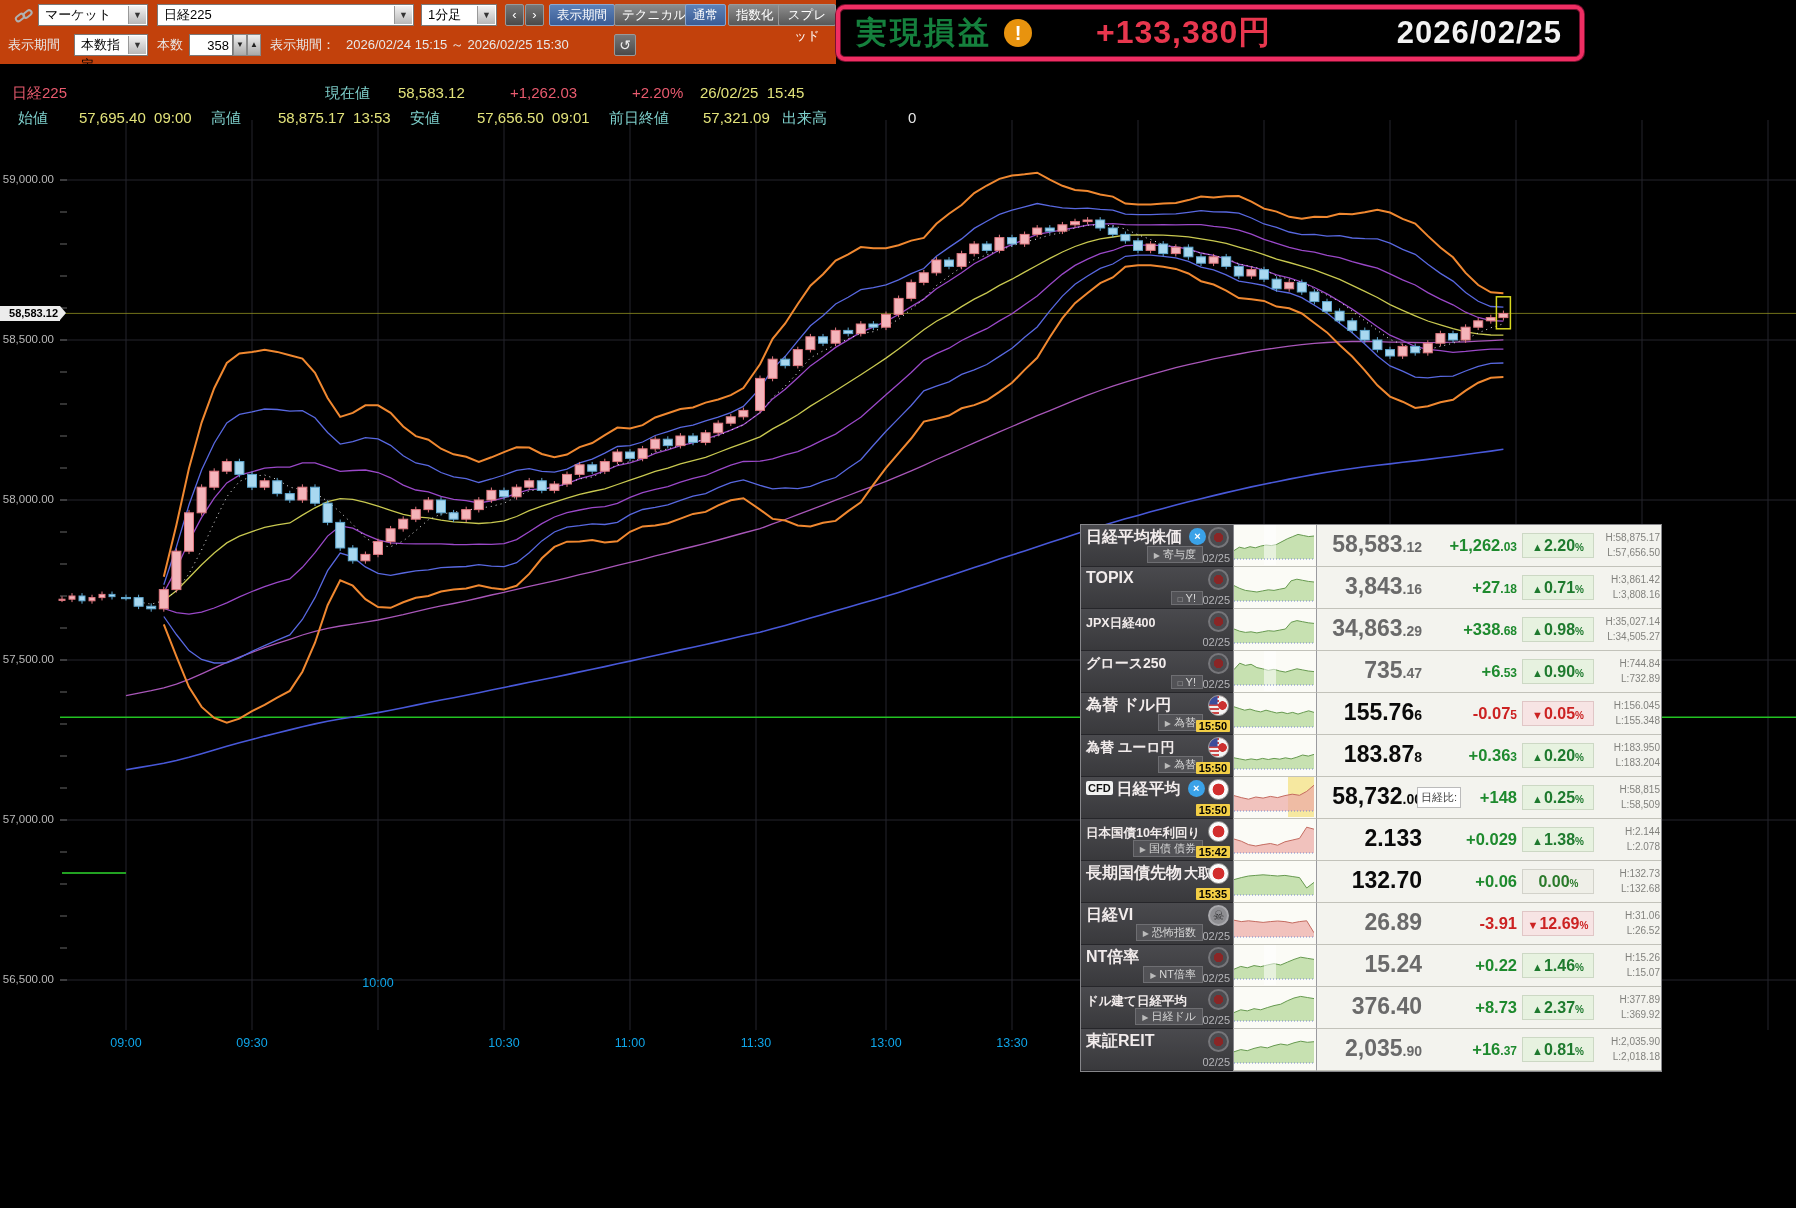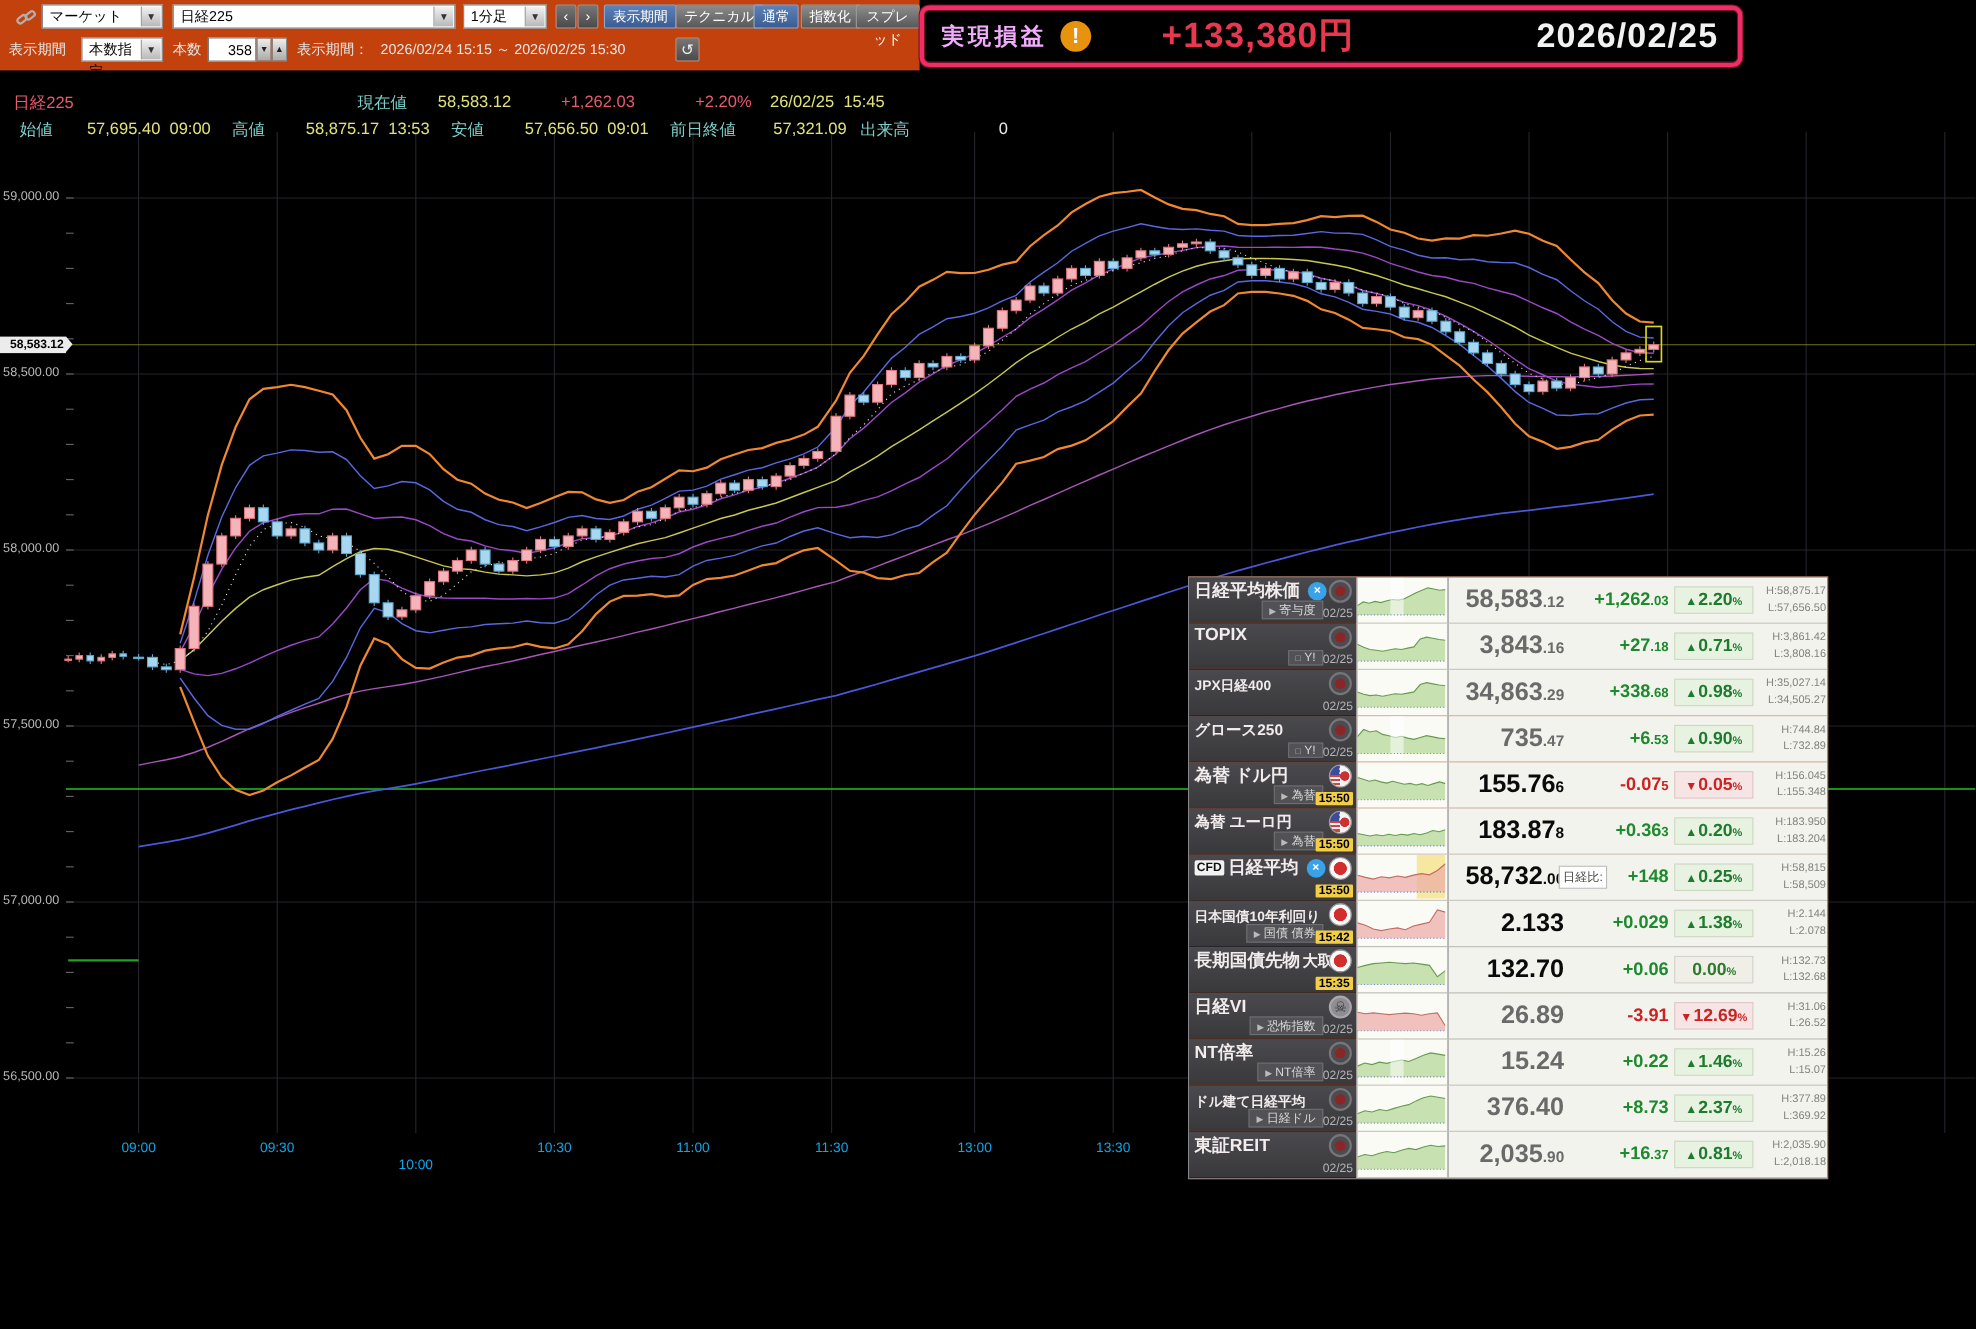--- a/index.html
+++ b/index.html
@@ -21,21 +21,21 @@
   #count-input{position:absolute;width:44px;height:22px;box-sizing:border-box;background:#fff;border:1px solid #7a7a7a;
       font-size:13px;text-align:right;padding:0 3px;font-family:"Liberation Sans",sans-serif}
   .spin{position:absolute;width:14px;height:22px;box-sizing:border-box;background:linear-gradient(#eee,#aaa);
       border:1px solid #888;font-size:8px;color:#222;text-align:center;line-height:20px;cursor:pointer}
   #refresh-btn{position:absolute;width:22px;height:22px;box-sizing:border-box;background:linear-gradient(#777,#4a4a4a);
       border:1px solid #999;border-radius:2px;color:#eee;font-size:14px;text-align:center;line-height:20px;cursor:pointer}
   
   #pnl-banner{left:836px;top:5px;width:748px;height:56px;box-sizing:border-box;background:#000;
       border:4px solid #ef2e63;border-radius:9px;box-shadow:0 0 0 1px #7a1030,inset 0 0 0 1px #7a1030;
       display:flex;align-items:center;z-index:6}
-  #pnl-title{color:#f0abfc;font-size:21px;font-weight:bold;letter-spacing:3px;margin-left:16px}
+  #pnl-title{color:#15803d;font-size:31px;font-weight:bold;letter-spacing:3px;margin-left:16px}
   #pnl-warn{width:28px;height:28px;border-radius:50%;background:#e8930e;color:#fff;font-weight:bold;
       font-size:20px;text-align:center;line-height:28px;margin-left:12px}
   #pnl-amount{color:#e8374e;font-size:32px;font-weight:bold;margin-left:64px;letter-spacing:1px}
   #pnl-date{color:#f2f2f2;font-size:31px;font-weight:bold;margin-left:auto;margin-right:18px;letter-spacing:1px}
   
   .qrow{position:absolute;left:0;width:1060px;height:18px;font-size:15px;z-index:3}
   .qname{color:#e85a6e}
   .qlbl{color:#7ed0cc}
   .qval{color:#e2e27a}
   .qred{color:#e85a6e}
@@ -44,21 +44,21 @@
   
   #chart-wrap{left:0;top:0;width:1440px;height:1208px;z-index:1}
   .ylab{position:absolute;width:52px;text-align:right;color:#b8b8b8;font-size:11.5px}
   .xlab{position:absolute;color:#0ea5e9;font-size:12.5px;width:44px;text-align:center}
   #price-tag{position:absolute;left:0;top:306px;width:58px;height:15px;background:#ececec;color:#000;
       font-size:11px;font-weight:bold;text-align:right;line-height:15px;padding-right:2px;z-index:2}
   #price-tag:after{content:"";position:absolute;right:-6px;top:0;border-top:7.5px solid transparent;
       border-bottom:7.5px solid transparent;border-left:6px solid #ececec}
   
   #market-panel{left:1080px;top:524px;width:580px;height:546px;z-index:5;border:1px solid #86868a;
-      box-sizing:content-box;background:#c2410c}
+      box-sizing:content-box;background:#f0abfc}
   .prow{position:relative;width:580px;height:42px;cursor:pointer}
   .plabel{position:absolute;left:0;top:0;width:152px;height:42px;background:linear-gradient(#4a4a4e,#39393c);
       border-bottom:1px solid #26262a;box-sizing:border-box}
   .ptitle{position:absolute;left:5px;top:2px;color:#f2ecec;font-weight:bold;font-size:16px;white-space:nowrap}
   .ptitle.small{font-size:12.5px;top:5px}
   .ptitle.mid{font-size:14px;top:4px}
   .tsuffix{font-size:14px;margin-left:2px}
   .cfdbadge{display:none;background:#f2f2f2;color:#111;font-size:11px;font-weight:bold;border-radius:2px;
       padding:1px 2px;margin-right:4px;vertical-align:2px}
   .xicon{display:none;width:17px;height:17px;border-radius:50%;background:#3aa2e8;color:#fff;font-weight:bold;
@@ -402,21 +402,21 @@
       <div class="ylab" style="left: 2px; top: 173px;">59,000.00</div>
       <div class="ylab" style="left: 2px; top: 333px;">58,500.00</div>
       <div class="ylab" style="left: 2px; top: 493px;">58,000.00</div>
       <div class="ylab" style="left: 2px; top: 653px;">57,500.00</div>
       <div class="ylab" style="left: 2px; top: 813px;">57,000.00</div>
       <div class="ylab" style="left: 2px; top: 973px;">56,500.00</div>
     </div>
   <div id="xlabels">
       <div class="xlab" style="left: 104px; top: 1036px;">09:00</div>
       <div class="xlab" style="left: 230px; top: 1036px;">09:30</div>
-      <div class="xlab" style="left: 356px; top: 1052px;">10:00</div>
+      <div class="xlab" style="left: 356px; top: 976px;">10:00</div>
       <div class="xlab" style="left: 482px; top: 1036px;">10:30</div>
       <div class="xlab" style="left: 608px; top: 1036px;">11:00</div>
       <div class="xlab" style="left: 734px; top: 1036px;">11:30</div>
       <div class="xlab" style="left: 864px; top: 1036px;">13:00</div>
       <div class="xlab" style="left: 990px; top: 1036px;">13:30</div>
       <div class="xlab" style="left: 1116px; top: 1036px;">14:00</div>
       <div class="xlab" style="left: 1242px; top: 1036px;">14:30</div>
       <div class="xlab" style="left: 1368px; top: 1036px;">15:00</div>
     </div>
   <div id="price-tag">58,583.12</div>

